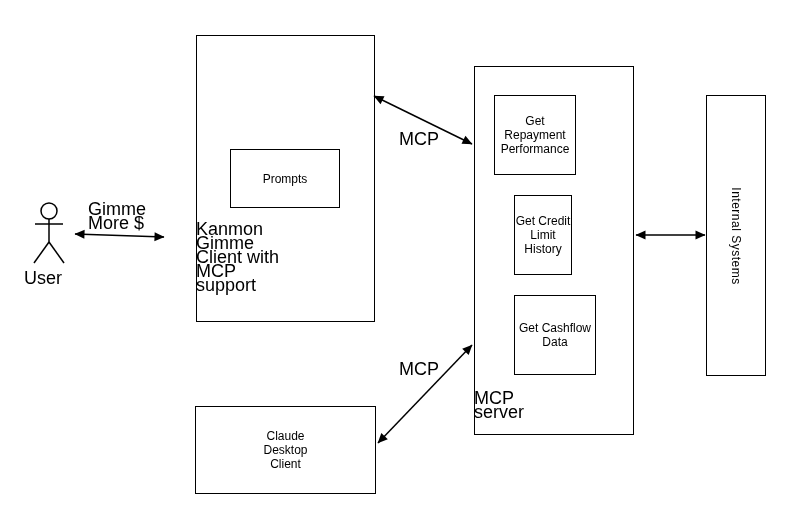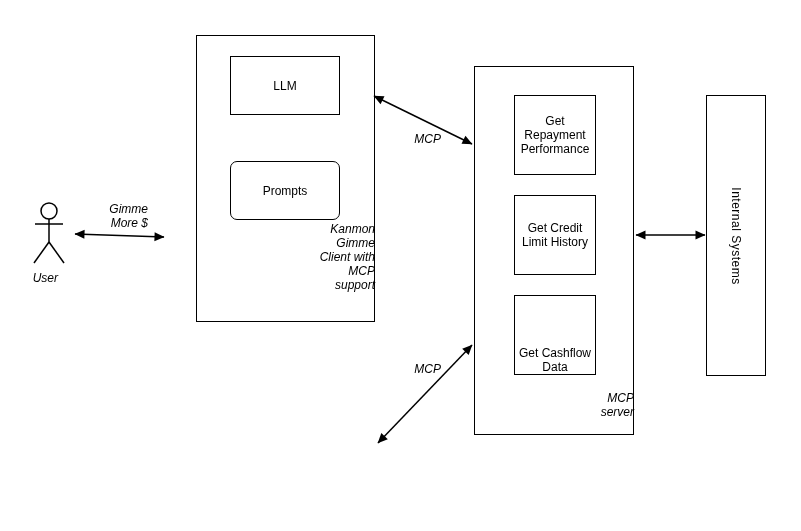--- a/index.html
+++ b/index.html
@@ -31,25 +31,24 @@
     display: flex;
     align-items: center;
     justify-content: center;
     text-align: center;
     font-size: 12px;
     line-height: 14px;
     white-space: pre-line;
   }
   .label {
     position: absolute;
-    text-align: right;
-    font-size: 12px;
+    text-align: left;
+    font-size: 18px;
     line-height: 14px;
     white-space: pre-line;
-    font-style: italic;
   }
   .vertical-text {
     transform: rotate(90deg);
     white-space: nowrap;
     letter-spacing: 0.5px;
   }
 </style>
 </head>
 <body>
 
@@ -69,57 +68,59 @@
       <line x1="49" y1="242" x2="34" y2="263"></line>
       <line x1="49" y1="242" x2="64" y2="263"></line>
     </g>
 
     <line x1="75" y1="234" x2="164" y2="237" stroke-width="1.5" marker-start="url(#ah)" marker-end="url(#ah)"></line>
     <line x1="374" y1="96" x2="472" y2="144" stroke-width="1.5" marker-start="url(#ah)" marker-end="url(#ah)"></line>
     <line x1="378" y1="443" x2="472" y2="345" stroke-width="1.5" marker-start="url(#ah)" marker-end="url(#ah)"></line>
     <line x1="636" y1="235" x2="705" y2="235" stroke-width="1.5" marker-start="url(#ah)" marker-end="url(#ah)"></line>
   </svg>
 
-  <div class="label" style="left:8px; top:271px; width:50px;">User</div>
+  <div class="label" style="left:24px; top:271px; width:50px;">User</div>
 
   <div class="label" style="left:88px; top:202px; width:60px;">Gimme
 More $</div>
 
   <div class="box" style="left:196px; top:35px; width:179px; height:287px;"></div>
-  <div class="box" style="left:230px; top:56px; width:110px; height:59px;">
-    <span>LLM</span>
-  </div>
-  <div class="box" style="left:230px; top:161px; width:110px; height:59px;border-radius:7px;">
+  <div class="box" style="left:230px; top:149px; width:110px; height:59px;">
     <span>Prompts</span>
   </div>
   <div class="label" style="left:196px; top:222px; width:179px;">Kanmon
 Gimme
 Client with
 MCP
 support</div>
 
   <div class="label" style="left:399px; top:132px; width:42px;">MCP</div>
 
   <div class="box" style="left:474px; top:66px; width:160px; height:369px;"></div>
-  <div class="box" style="left:514px; top:95px; width:82px; height:80px;">
+  <div class="box" style="left:494px; top:95px; width:82px; height:80px;">
     <span>Get
 Repayment
 Performance</span>
   </div>
-  <div class="box" style="left:514px; top:195px; width:82px; height:80px;">
+  <div class="box" style="left:514px; top:195px; width:58px; height:80px;">
     <span>Get Credit
 Limit History</span>
   </div>
-  <div class="box" style="left:514px; top:295px; width:82px; height:80px;align-items:flex-end;">
+  <div class="box" style="left:514px; top:295px; width:82px; height:80px;">
     <span>Get Cashflow
 Data</span>
   </div>
   <div class="label" style="left:474px; top:391px; width:160px;">MCP
 server</div>
 
   <div class="label" style="left:399px; top:362px; width:42px;">MCP</div>
 
   <div class="box" style="left:706px; top:95px; width:60px; height:281px;">
     <span class="vertical-text">Internal Systems</span>
   </div>
 
+  <div class="box" style="left:195px; top:406px; width:181px; height:88px;">
+    <span>Claude
+Desktop
+Client</span>
+  </div>
 
 </div>
 
 </body></html>

